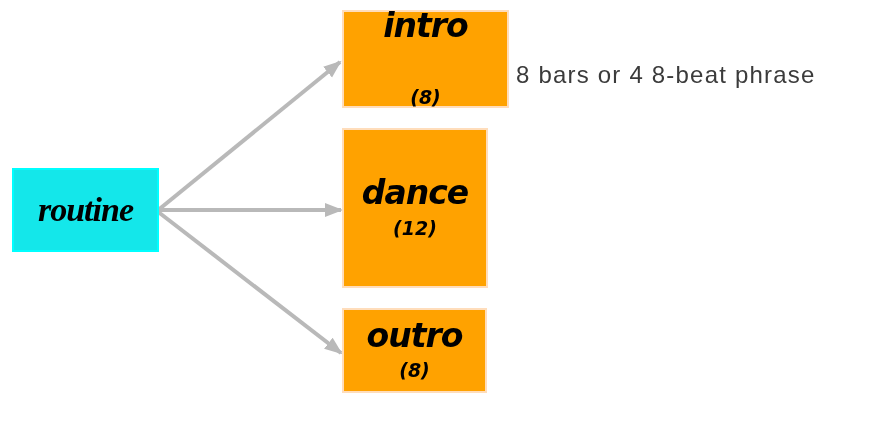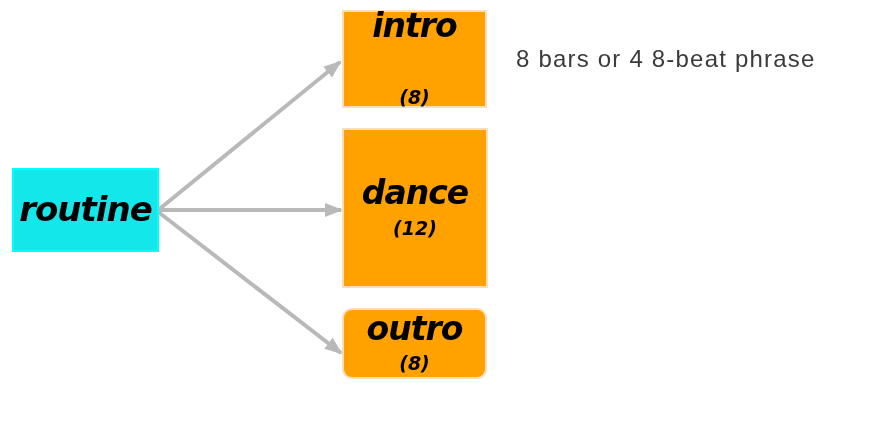--- a/index.html
+++ b/index.html
@@ -40,63 +40,63 @@
     background: #14e7ea;
     border: 2px solid #00ffff;
   }
   .node-child {
     background: #ffa200;
     border: 2px solid #ffddbb;
   }
   .node-intro {
     left: 342px;
     top: 10px;
-    width: 145px;
+    width: 167px;
     height: 98px;
     gap: 37px;
   }
   .node-dance {
     left: 342px;
     top: 128px;
     width: 146px;
     height: 160px;
   }
   .node-outro {
     left: 342px;
     top: 308px;
     width: 145px;
-    height: 71px;
-    border-radius: 10px;
+    height: 85px;
   }
   
   .node-label {
     font-family: "DejaVu Sans", sans-serif;
     font-weight: 700;
     font-style: italic;
     font-size: 33px;
     line-height: 1.05;
     letter-spacing: -1px;
     color: #000000;
   }
   .node-root .node-label {
     font-size: 34px;
+    font-family: Liberation Serif, serif;
   }
   .node-sublabel {
     font-family: "DejaVu Sans", sans-serif;
     font-weight: 700;
     font-style: italic;
     font-size: 19px;
     line-height: 1.2;
     margin-top: 6px;
     color: #000000;
   }
   .annotation {
     position: absolute;
     left: 516px;
-    top: 45px;
+    top: 61px;
     font-family: "Liberation Sans", sans-serif;
     font-weight: 400;
     font-size: 24px;
     letter-spacing: 1.2px;
     color: #3b3b3b;
     white-space: nowrap;
   }
 </style>
 </head>
 <body>

